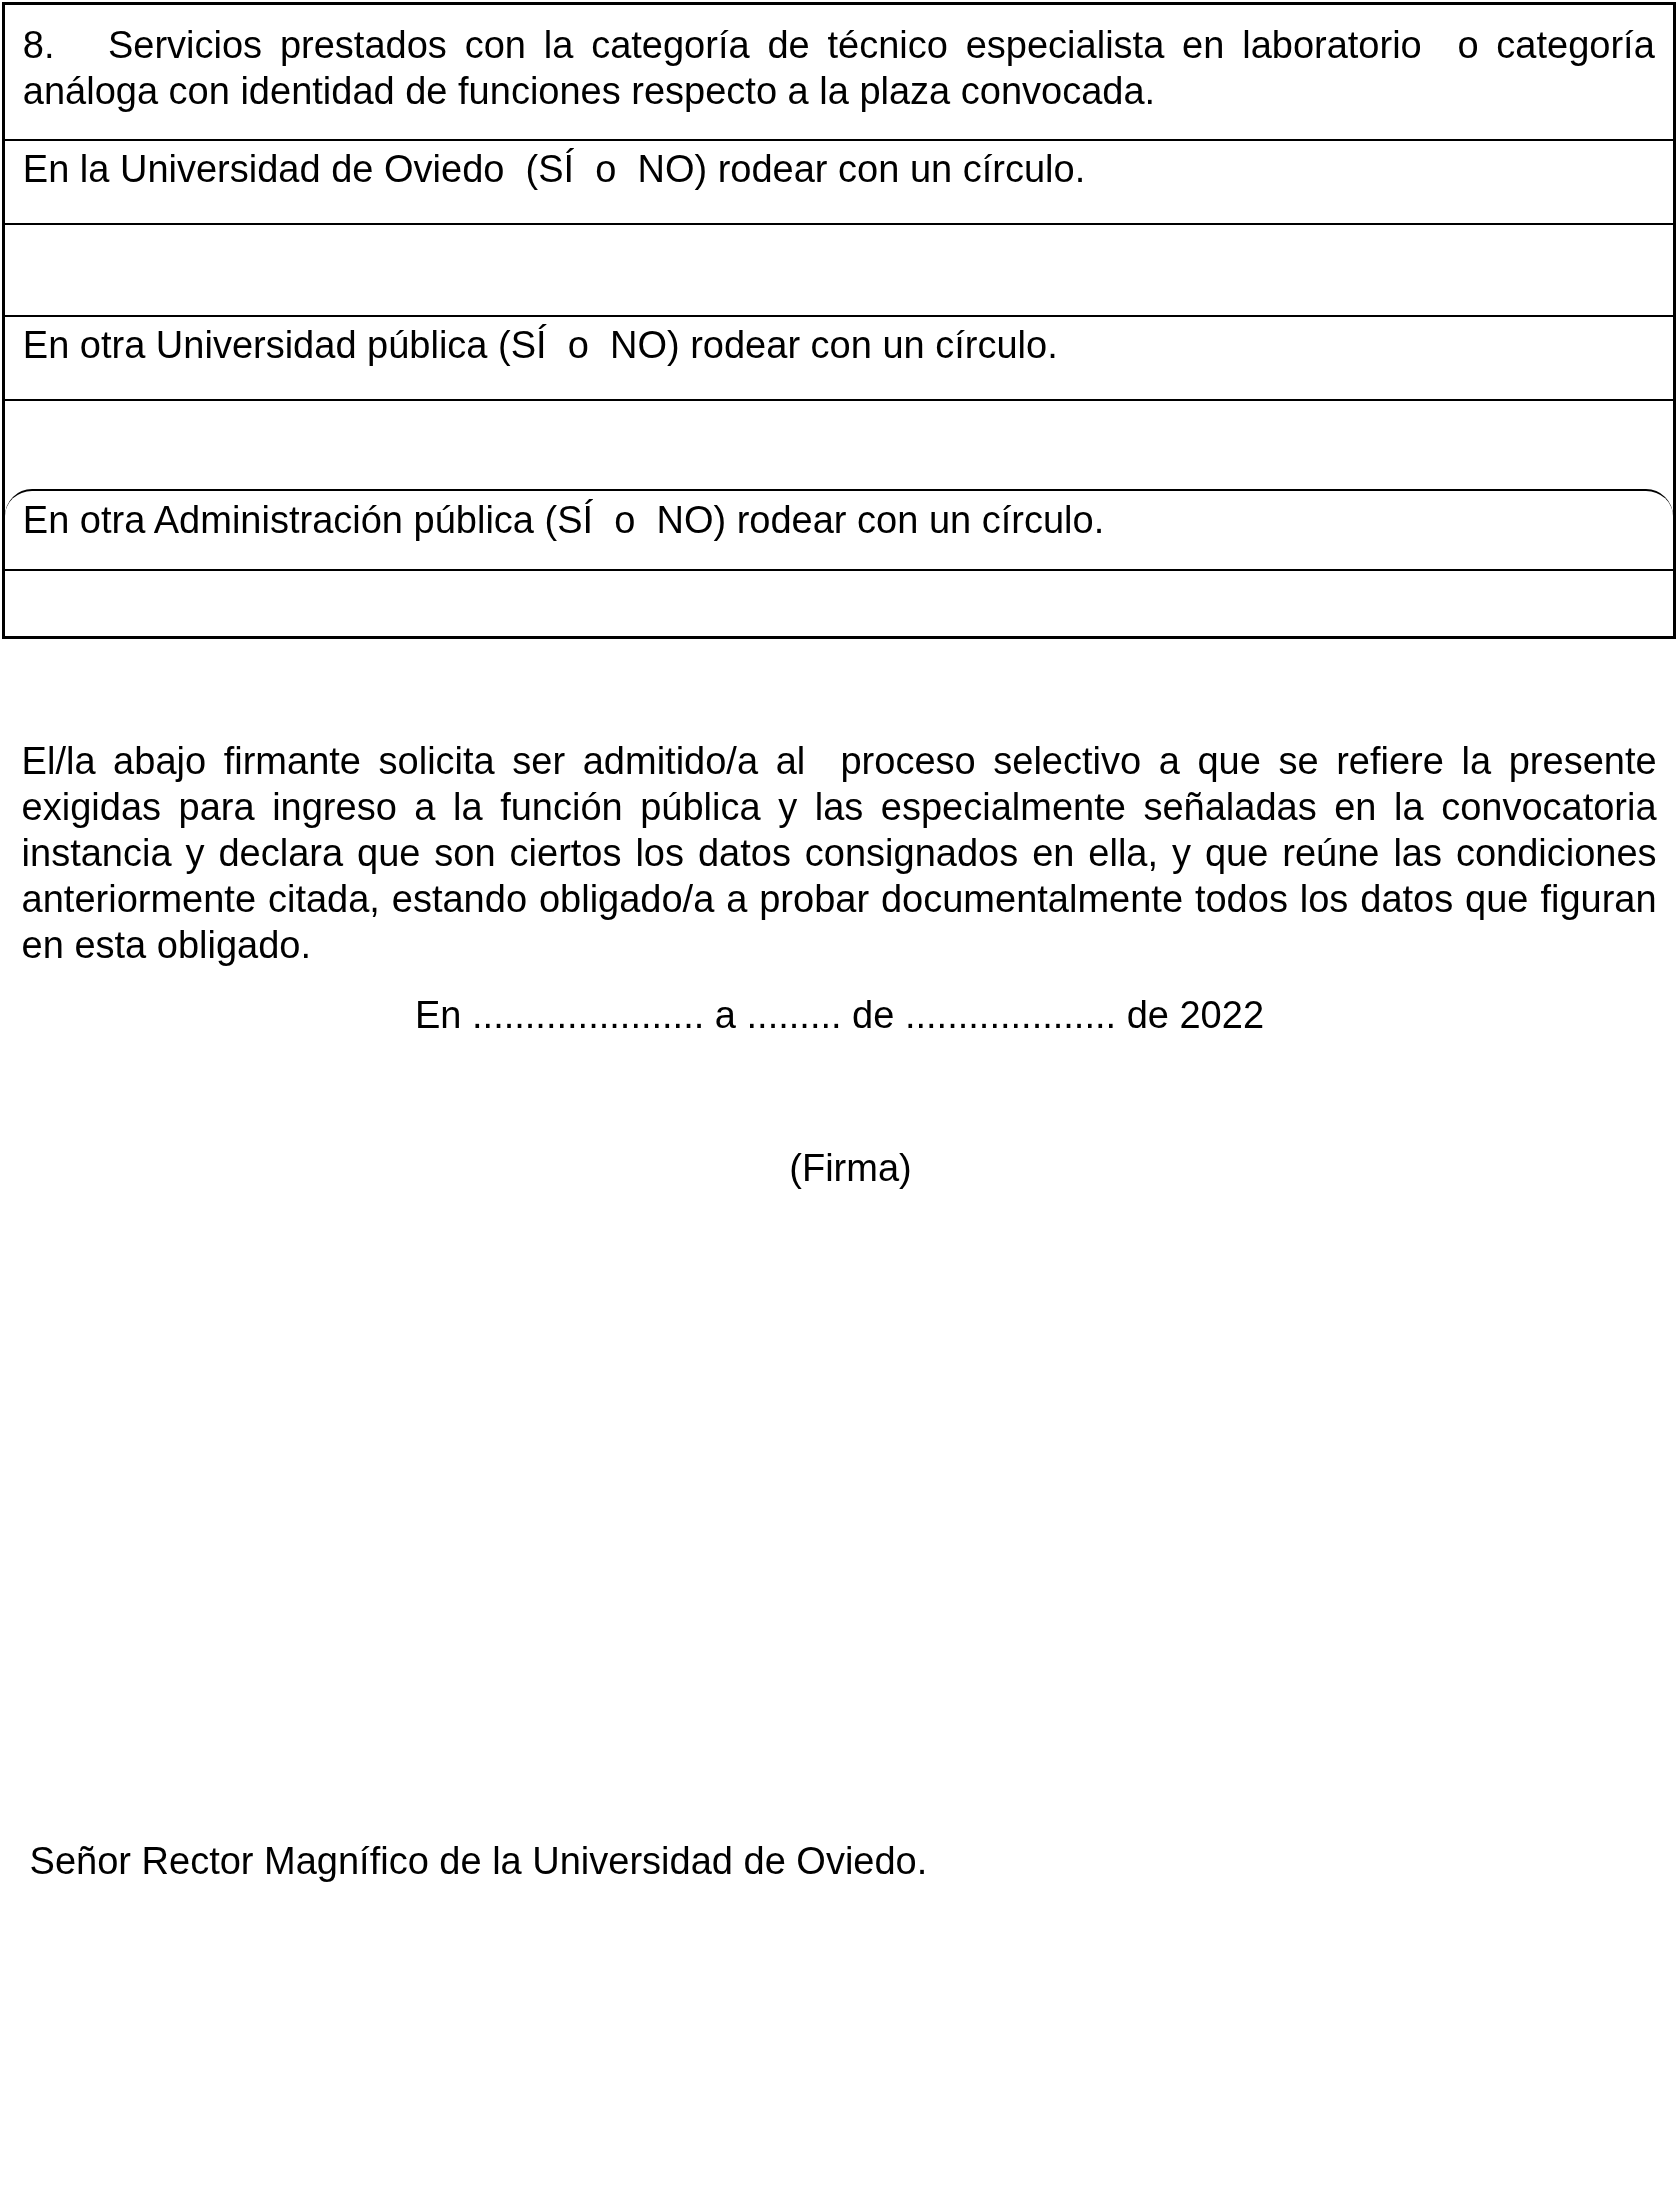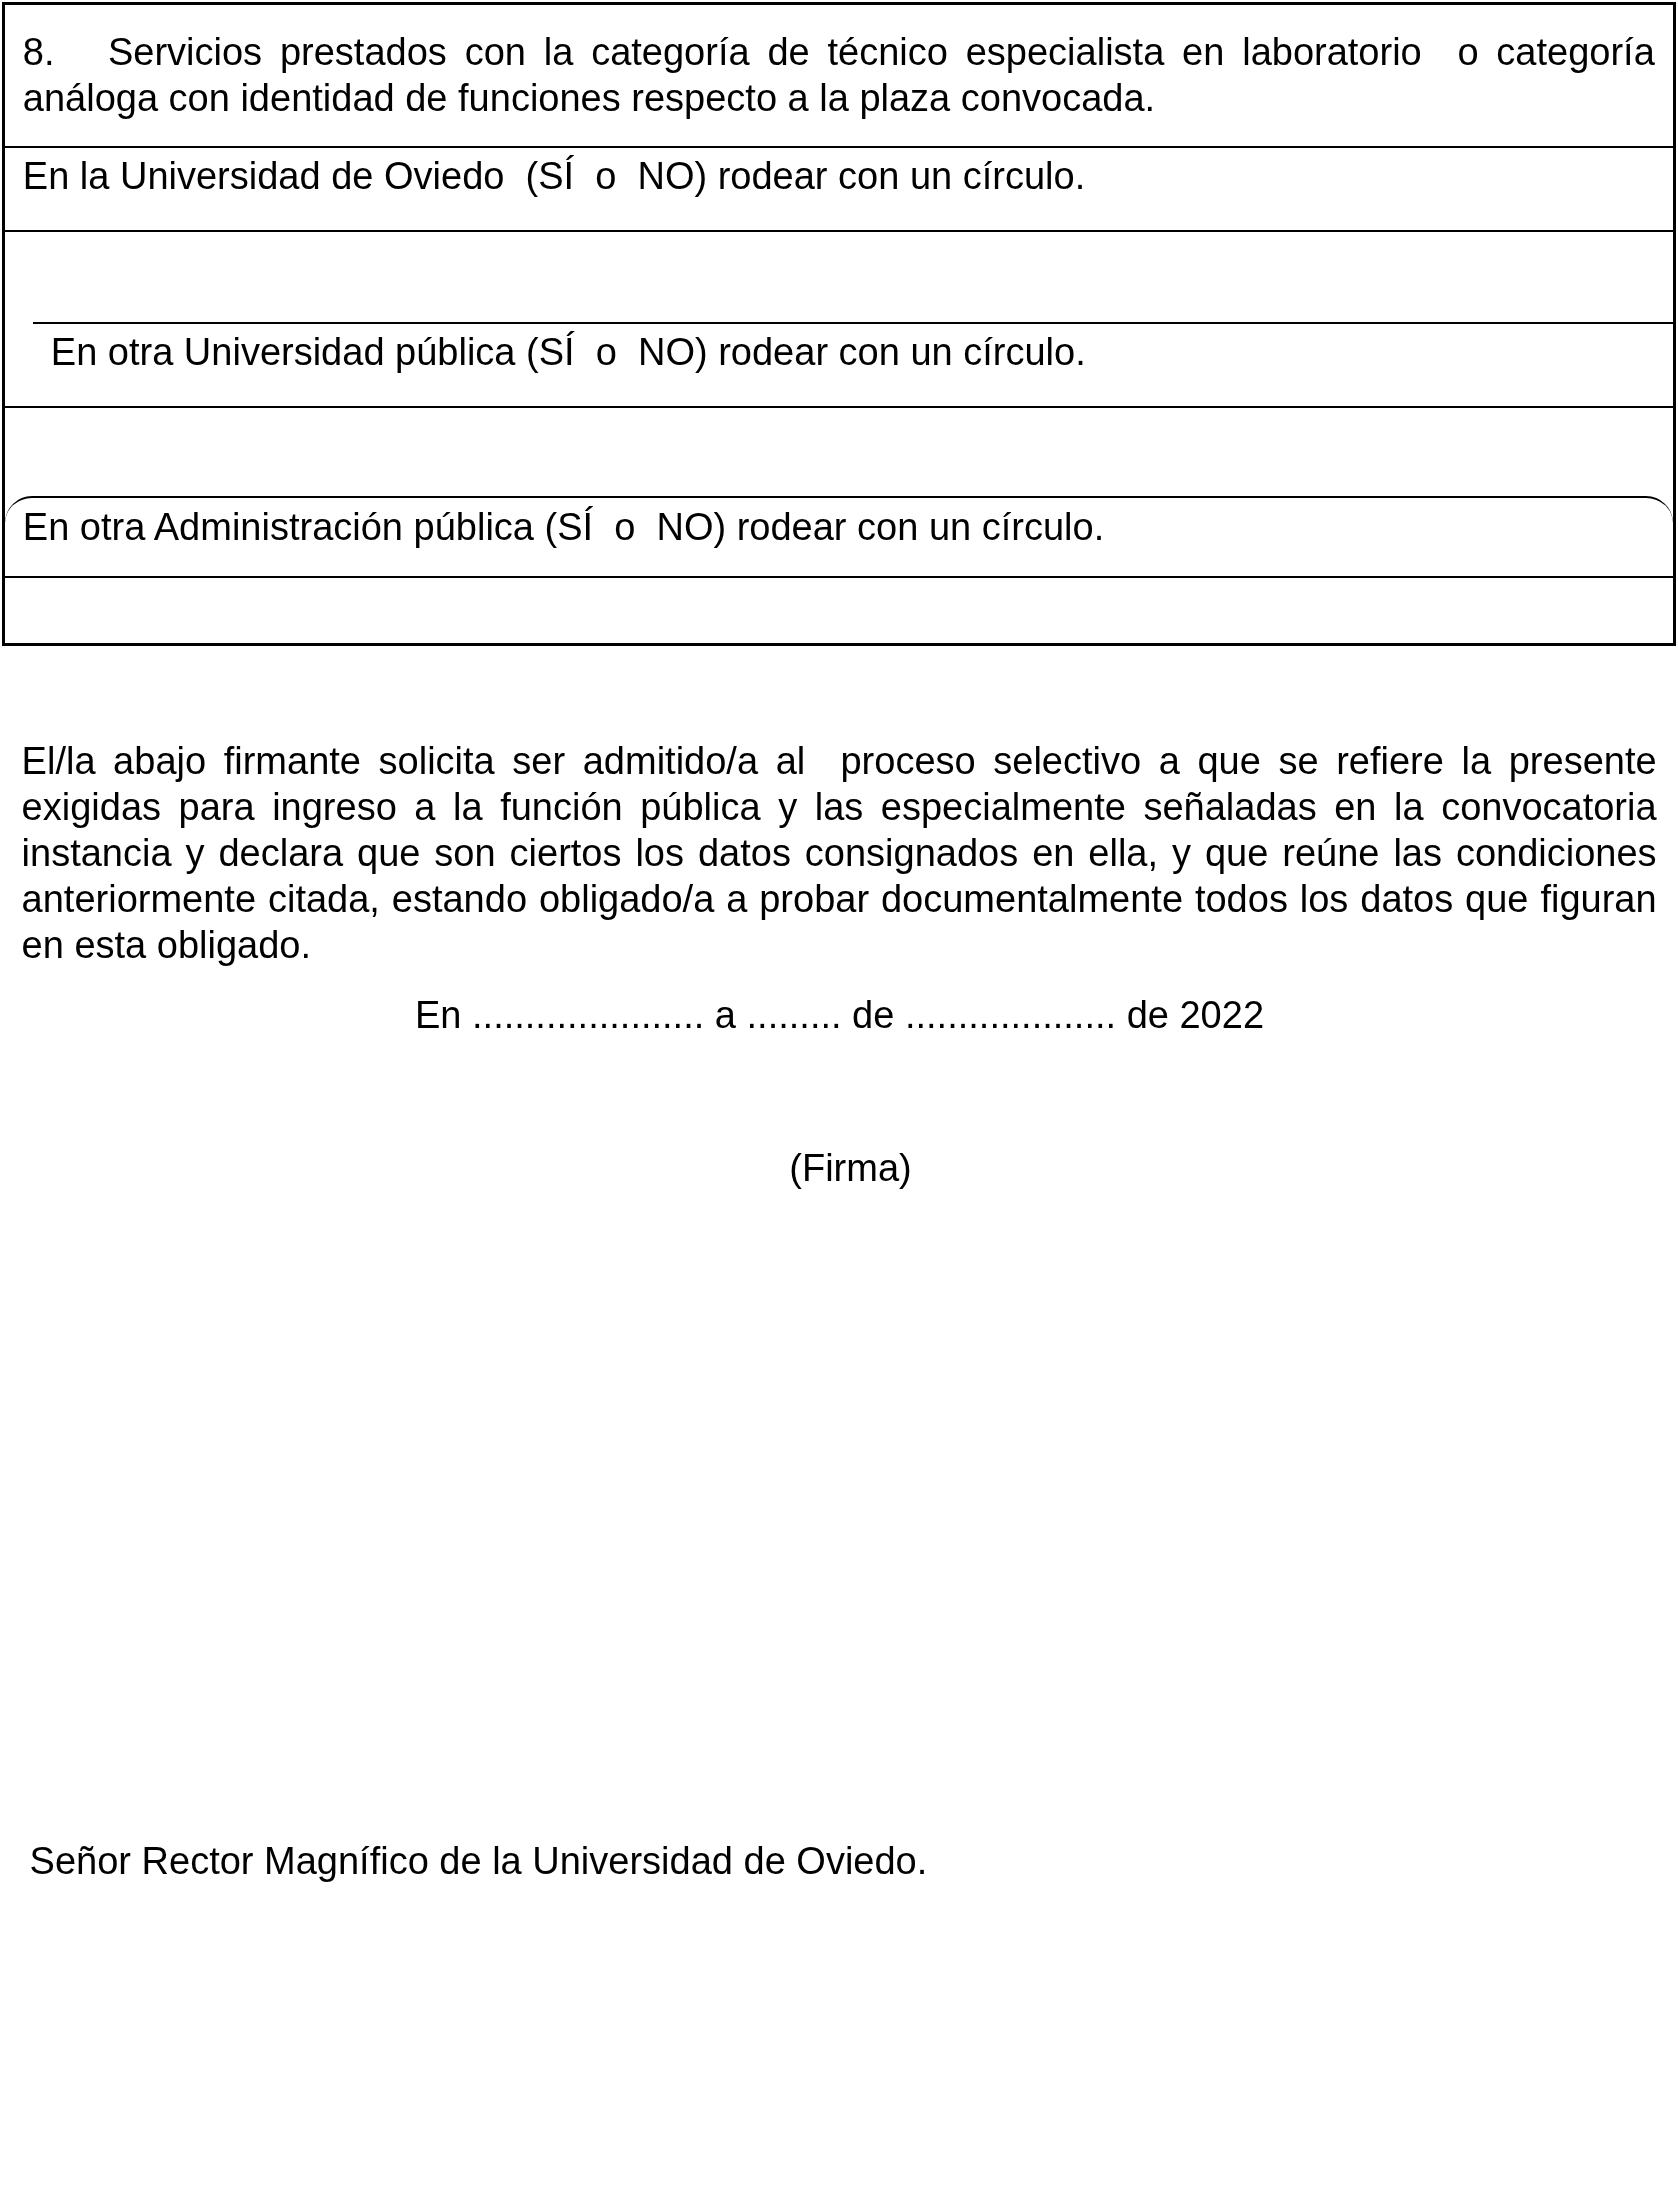--- a/index.html
+++ b/index.html
@@ -25,25 +25,25 @@
     top: 1.8px;
     width: 1668px;
     border: 3.6px solid #000000;
     background: #ffffff;
   }
   .doc-row {
     border-top: 2.7px solid #000000;
     padding: 5.4px 18px 0 18px;
     overflow: hidden;
   }
-  .doc-row.first { border-top: none; padding-top: 24px; }
+  .doc-row.first { border-top: none; padding-top: 17px; }
   .row-h-1 { height: 117px; }
   .row-h-2 { height: 77px; }
   .row-h-3 { height: 84px; }
-  .row-h-4 { height: 77px; margin-left: 28px; }
+  .row-h-4 { height: 77px; }
   .row-h-5 { height: 83px; }
   .row-h-6 { height: 72px; border-radius: 27px; }
   .row-h-7 { height: 60px; }
 
   .just-line {
     text-align: justify;
     text-align-last: justify;
   }
 
   

